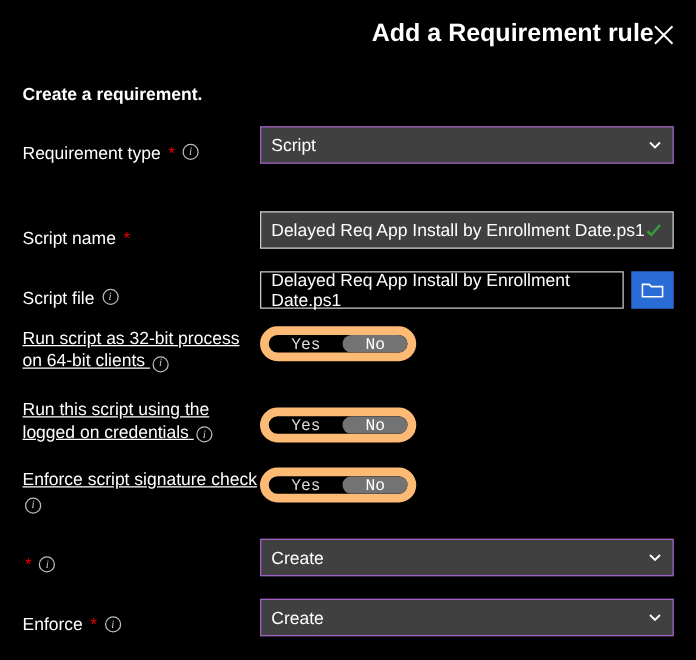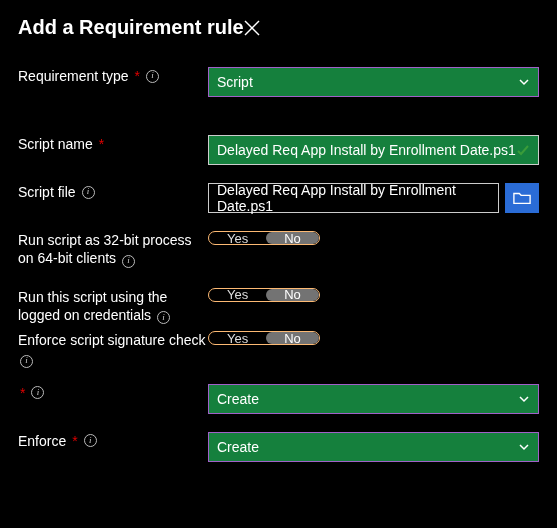--- a/index.html
+++ b/index.html
@@ -8,64 +8,64 @@
     color: #fff;
     font-family: "Segoe UI", sans-serif;
     font-size: 14px;
     width: 557px;
     height: 528px;
     overflow: hidden;
   }
   .panel { padding: 16px 18px 8px 18px; }
   .header {
     display: flex;
-    justify-content: flex-start;
+    justify-content: flex-end;
     align-items: center;
     margin-bottom: 28px;
   }
   .title { font-size: 20px; font-weight: 600; }
   .close-icon { width: 16px; height: 16px; stroke: #fff; cursor: pointer; }
   .subhead { font-weight: 600; font-size: 14px; margin-bottom: 14px; }
   .row {
     display: flex;
-    align-items: flex-start;
+    align-items: flex-end;
     margin-bottom: 14px;
     min-height: 34px;
   }
   .row.gap-large { margin-bottom: 34px; }
   .label-col {
     width: 190px;
     flex: 0 0 190px;
     display: flex;
     align-items: center;
     flex-wrap: wrap;
     gap: 4px;
     line-height: 1.3;
   }
-  .label-multi { width: 190px; flex: 0 0 190px; line-height: 1.3; }
+  .label-multi { width: 190px; flex: 0 0 190px; line-height: 1.3; text-decoration: underline; }
   .control-col { flex: 1; display: flex; align-items: center; gap: 6px; }
   .req { color: #e00000; margin-left: 2px; }
   .info-icon {
     width: 13px; height: 13px;
     border: 1px solid #bbb;
     border-radius: 50%;
     display: inline-flex;
     align-items: center;
     justify-content: center;
     font-size: 9px;
     font-style: italic;
     font-family: Georgia, serif;
     color: #ccc;
     margin-left: 2px;
     flex: 0 0 auto;
   }
   .select {
     flex: 1;
     height: 30px;
-    background: #15803d;
+    background: #404040;
     border: 1px solid #a060c8;
     color: #fff;
     padding: 0 8px;
     display: flex;
     align-items: center;
     justify-content: space-between;
     cursor: pointer;
   }
   .select.white { border-color: #ccc; }
   .chev { width: 12px; height: 12px; stroke: #fff; fill: none; }
@@ -82,25 +82,26 @@
   }
   .file-btn {
     width: 34px; height: 30px;
     background: #2a6cd6;
     display: flex; align-items: center; justify-content: center;
     cursor: pointer;
   }
   .file-btn svg { stroke: #fff; fill: none; width: 18px; height: 14px; }
   .toggle {
     display: inline-flex;
-    border: 1px solid #fdba74;
+    border: 7px solid #fdba74;
     border-radius: 16px;
     overflow: hidden;
-    height: 14px;
+    height: 28px;
     cursor: pointer;
+    font-family: Liberation Mono, monospace;
   }
   .toggle span {
     display: inline-flex;
     align-items: center;
     justify-content: center;
     padding: 0 18px;
     font-size: 13px;
     color: #fff;
   }
   .toggle .sel-blue { background: #737373; border-radius: 14px; }
@@ -112,20 +113,21 @@
 <div class="panel">
 
   <div class="header">
     <div class="title">Add a Requirement rule</div>
     <svg class="close-icon" viewBox="0 0 16 16">
       <line x1="1" y1="1" x2="15" y2="15" stroke-width="1.5"></line>
       <line x1="15" y1="1" x2="1" y2="15" stroke-width="1.5"></line>
     </svg>
   </div>
 
+  <div class="subhead">Create a requirement.</div>
 
   <div class="row gap-large">
     <div class="label-col">
       <span>Requirement type</span>
       <span class="req">*</span>
       <span class="info-icon">i</span>
     </div>
     <div class="control-col">
       <div class="select">
         <span>Script</span>
@@ -174,21 +176,21 @@
       <span class="info-icon">i</span>
     </div>
     <div class="control-col">
       <div class="toggle">
         <span class="unsel">Yes</span>
         <span class="sel-blue">No</span>
       </div>
     </div>
   </div>
 
-  <div class="row" style="align-items:flex-start;margin-bottom:7px;">
+  <div class="row" style="align-items:flex-end;margin-bottom:20px;">
     <div class="label-multi">
       <span>Run this script using the logged on credentials</span>
       <span class="info-icon">i</span>
     </div>
     <div class="control-col">
       <div class="toggle">
         <span class="unsel">Yes</span>
         <span class="sel-blue">No</span>
       </div>
     </div>

